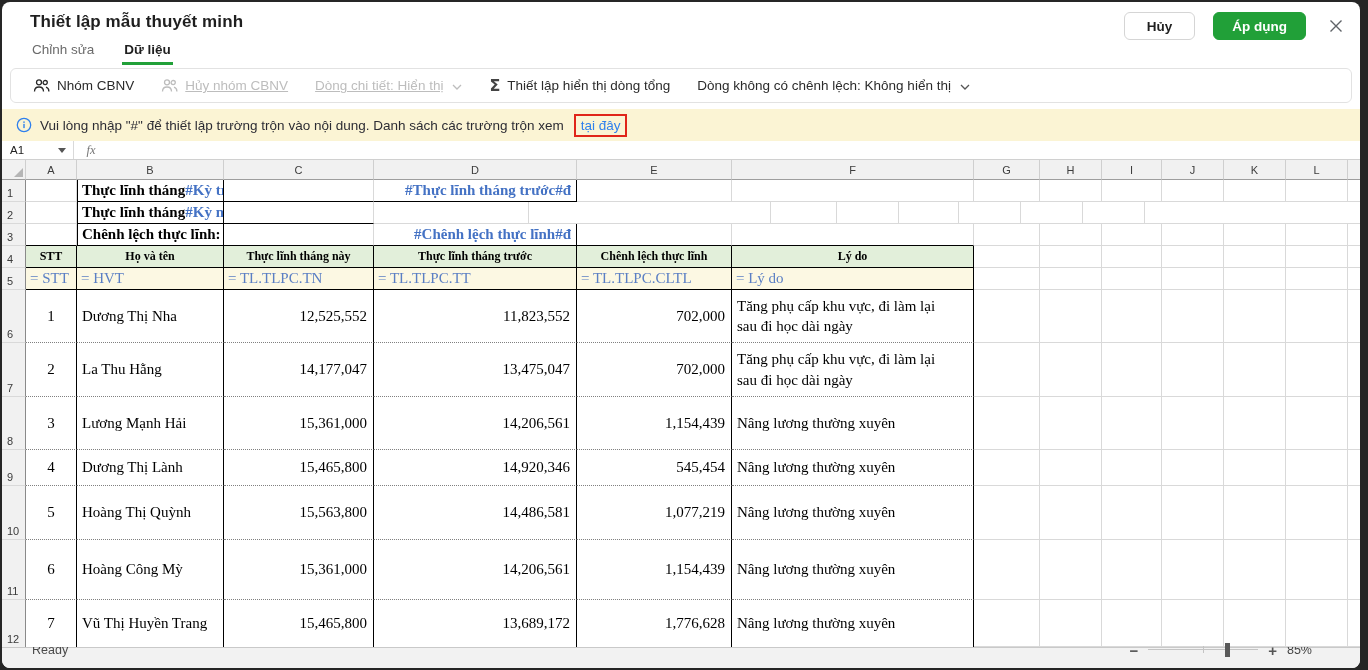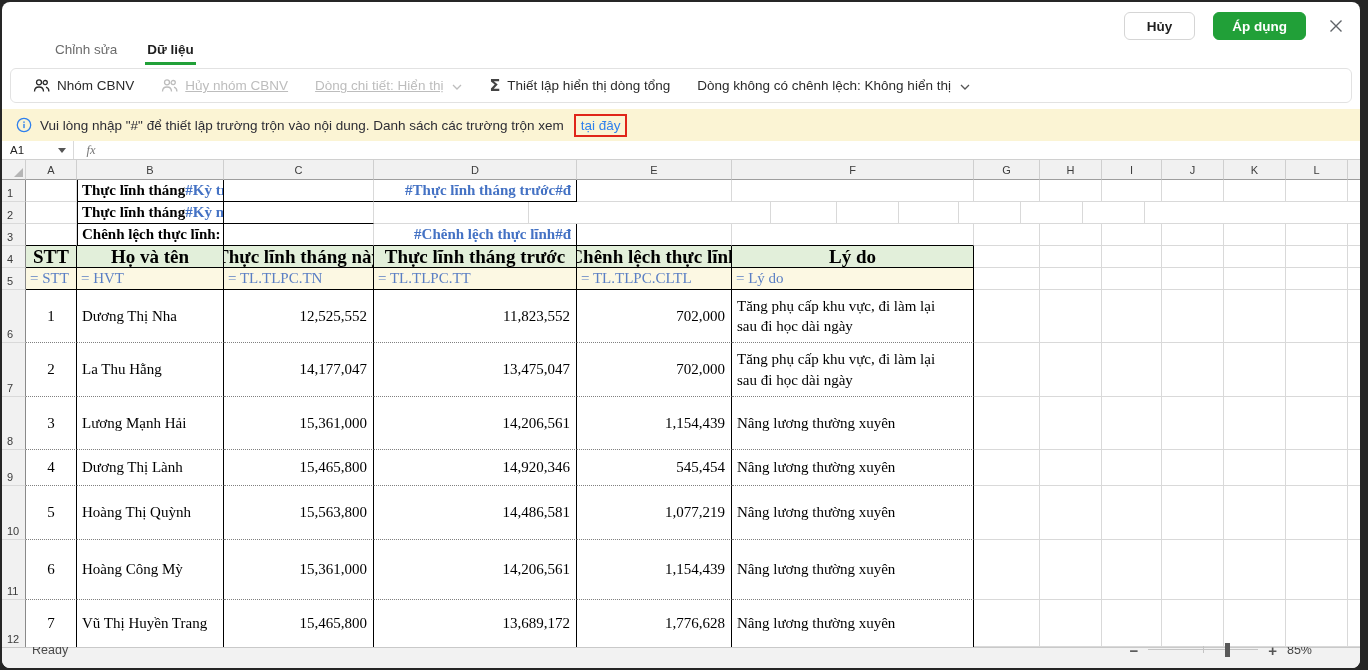--- a/index.html
+++ b/index.html
@@ -10,21 +10,21 @@
 
   
   .title-row { height:38px; padding:10px 16px 0 28px; display:flex; align-items:flex-start; }
   .dlg-title { font-size:17px; font-weight:bold; color:#1f1f1f; letter-spacing:.1px; }
   .actions { margin-left:auto; display:flex; align-items:center; gap:18px; }
   .btn { height:28px; border-radius:6px; font-size:13.5px; cursor:pointer;
          font-family:"Liberation Sans","DejaVu Sans",sans-serif; }
   .btn-cancel { background:#fff; border:1px solid #d5d5d5; color:#1f1f1f; padding:0 22px; font-weight:bold; }
   .btn-apply  { background:#21a038; border:1px solid #21a038; color:#fff; padding:0 18px; font-weight:bold; }
   .close-x { margin-left:4px; display:flex; align-items:center; cursor:pointer; color:#5f6368; }
-  .tabs { display:flex; gap:26px; padding:0 0 0 28px; height:25px;margin-left:23px; }
+  .tabs { display:flex; gap:26px; padding:0 0 0 28px; height:25px; }
   .tab { font-size:13.5px; color:#6b6b6b; position:relative; padding:2px 2px 6px; cursor:pointer; }
   .tab.active { color:#1f1f1f; font-weight:bold; }
   .tab.active::after { content:""; position:absolute; left:0; right:0; bottom:0; height:3px; background:#21a038; }
 
   
   .toolbar { margin:3px 8px 6px; height:35px; border:1px solid #e2e2e2; border-radius:6px;
              display:flex; align-items:center; gap:27px; padding:0 22px; background:#fff; }
   .tb-item { display:flex; align-items:center; gap:7px; font-size:13.5px; color:#2b2b2b; cursor:pointer; white-space:nowrap; }
   .tb-item.disabled { color:#bdbdbd;text-decoration:underline; }
   .tb-item svg { display:block; }
@@ -72,21 +72,21 @@
   .t-label { border-left:1px solid #000; border-right:1px solid #000; border-bottom:1px solid #000;
              white-space:nowrap; padding-left:4px; font-size:15px; font-weight:bold; color:#000; }
   .t-mid   { border-bottom:1px solid #000; }
   .t-value { border-right:1px solid #000; border-bottom:1px solid #000; justify-content:flex-end;
              padding-right:5px; font-size:15px; font-weight:bold; color:#4472c4; white-space:nowrap; }
   .blue-f { color:#4472c4; }
   .bb-k { border-bottom:1px solid #000 !important; }
 
   
   .h4c { background:#e2efda; border-right:1px solid #000; border-bottom:1px solid #000;
-         justify-content:center; font-size:19px; font-weight:bold; color:#000; white-space:nowrap; }
+         justify-content:center; font-size:12px; font-weight:bold; color:#000; white-space:nowrap; }
   .f5c { background:#fcf8e3; border-right:1px solid #000; border-bottom:1px solid #000;
          justify-content:flex-start; padding-left:4px; font-size:15px; color:#5b7fc4; white-space:nowrap; }
 
   
   .d { border-right:1px solid #000; font-size:15px; color:#000; background:#fff; }
   .dot { border-bottom:1px dotted #808080; }
   .nodot { border-bottom:none; }
   .stt { justify-content:center; }
   .name { justify-content:flex-start; padding-left:5px; white-space:nowrap; }
   .num { justify-content:flex-end; padding-right:6px; white-space:nowrap; }
@@ -102,20 +102,21 @@
   .tick { position:absolute; left:50%; top:3px; width:1px; height:7px; background:#c4c4c4; }
   .handle { position:absolute; left:70%; top:0; width:5px; height:14px; background:#5a5a5a; }
   .z-label { color:#444; font-size:12.5px; }
 </style>
 </head>
 <body>
 
 <div class="dialog">
 
   <div class="title-row">
+    <div class="dlg-title">Thiết lập mẫu thuyết minh</div>
     <div class="actions">
       <button class="btn btn-cancel">Hủy</button>
       <button class="btn btn-apply">Áp dụng</button>
       <span class="close-x">
         <svg width="16" height="16" viewBox="0 0 16 16">
             <path d="M2.5 2.5 L13.5 13.5 M13.5 2.5 L2.5 13.5" stroke="#5f6368" stroke-width="1.4" fill="none"></path>
           </svg>
       </span>
     </div>
   </div>

